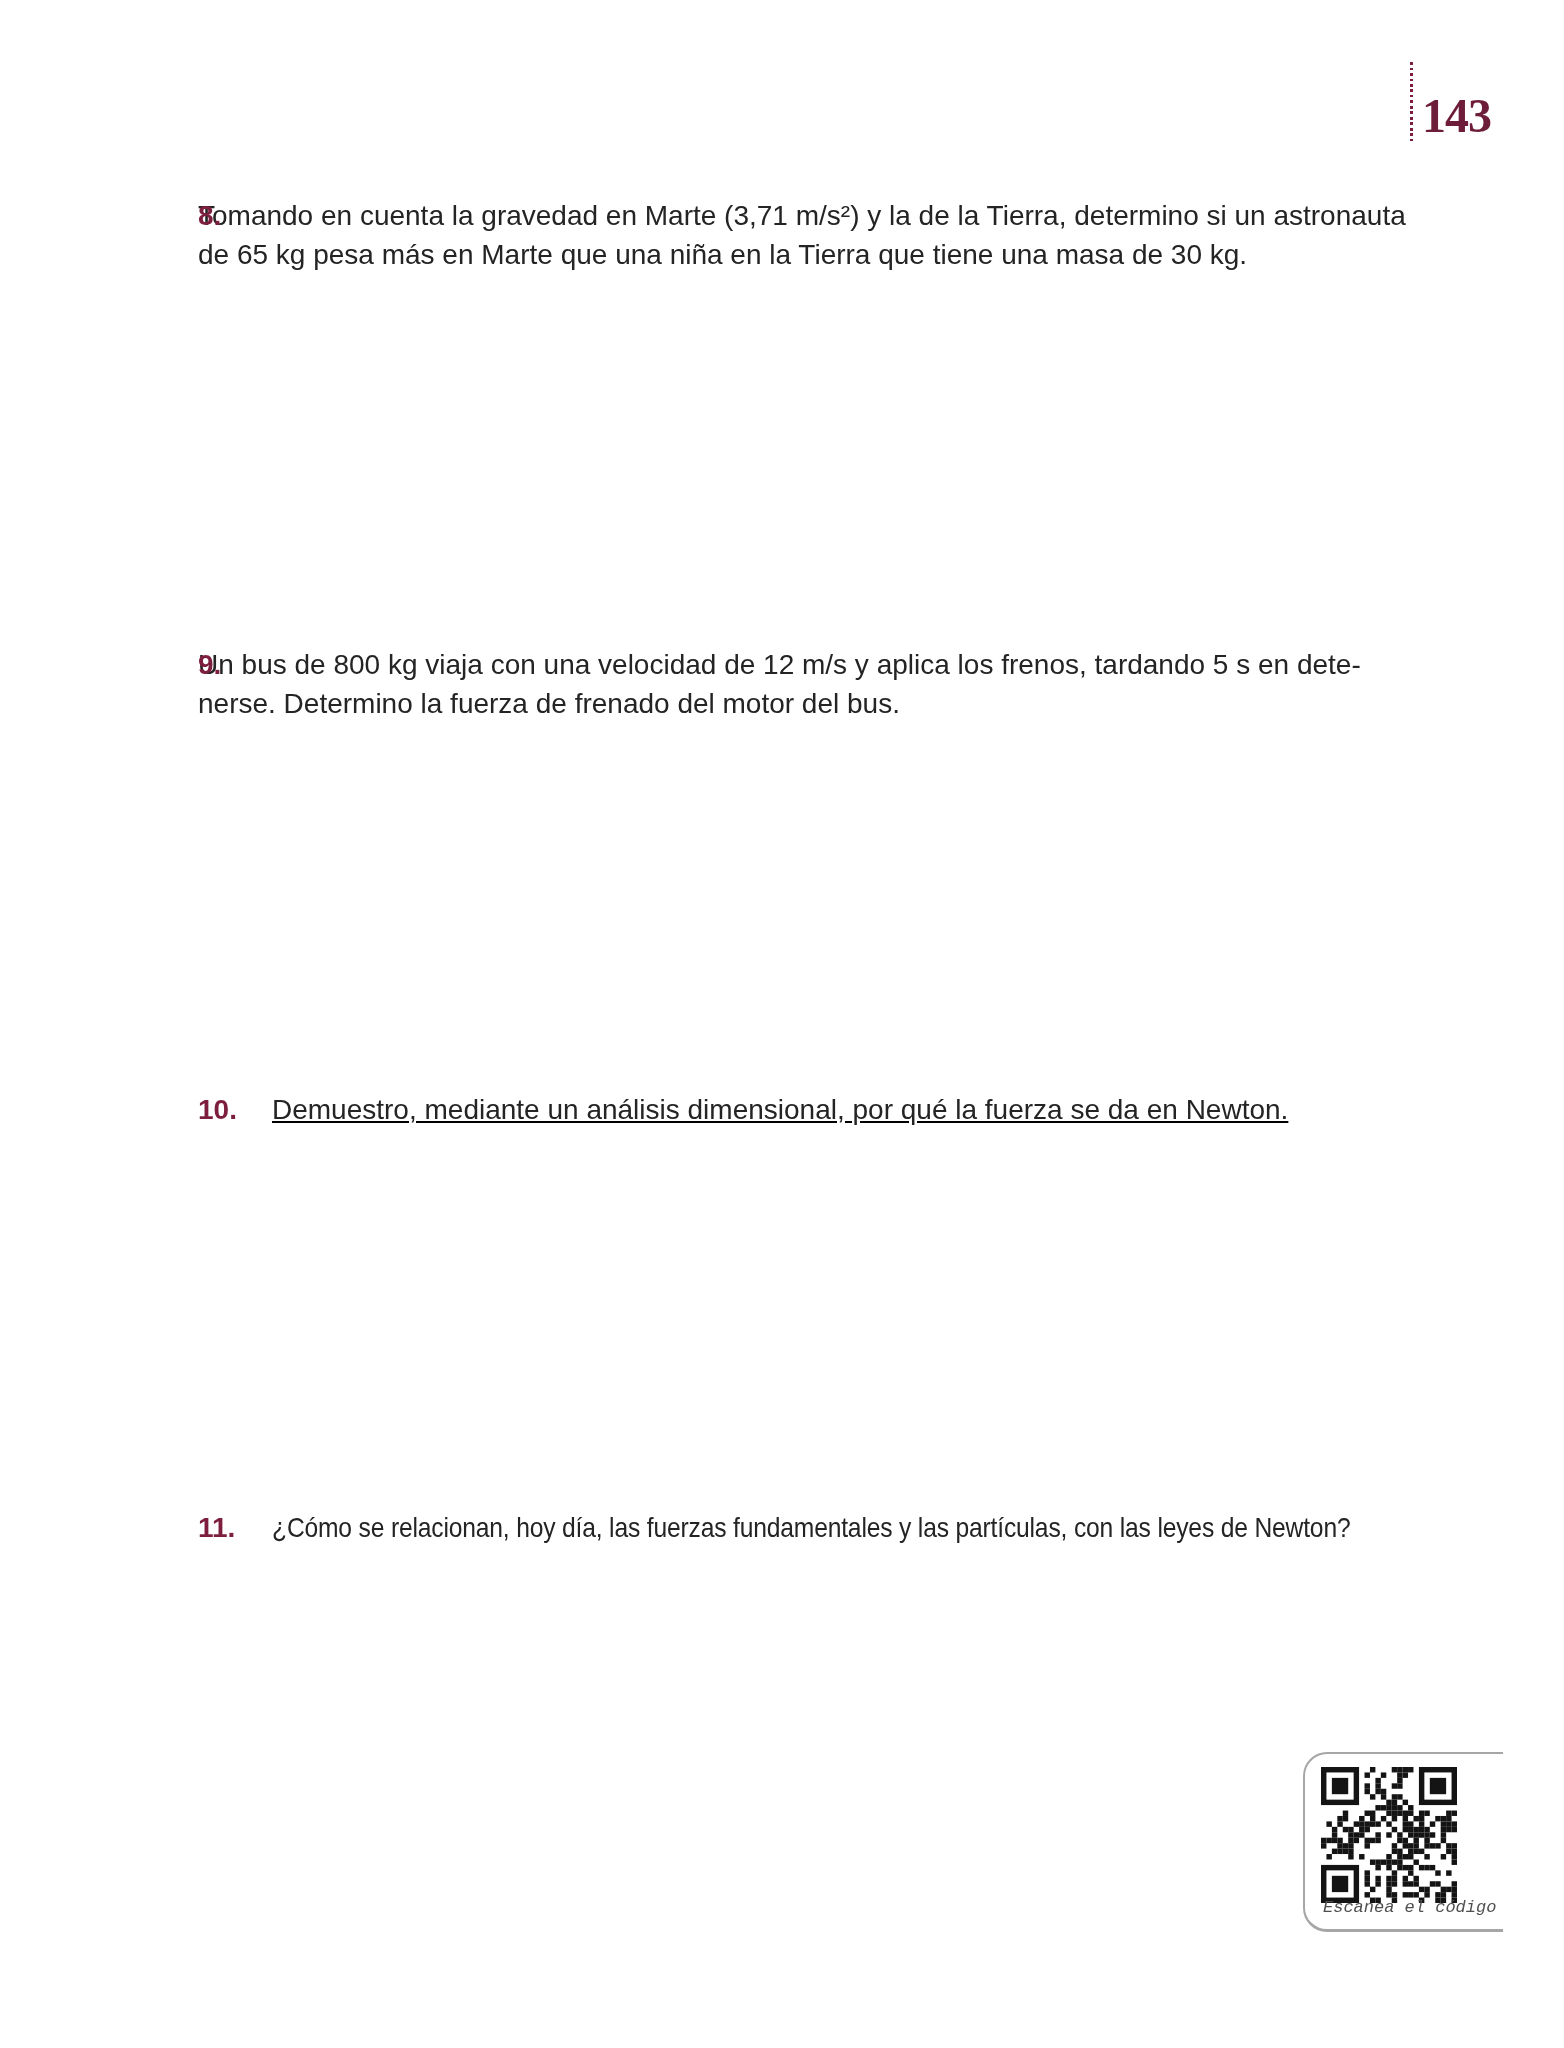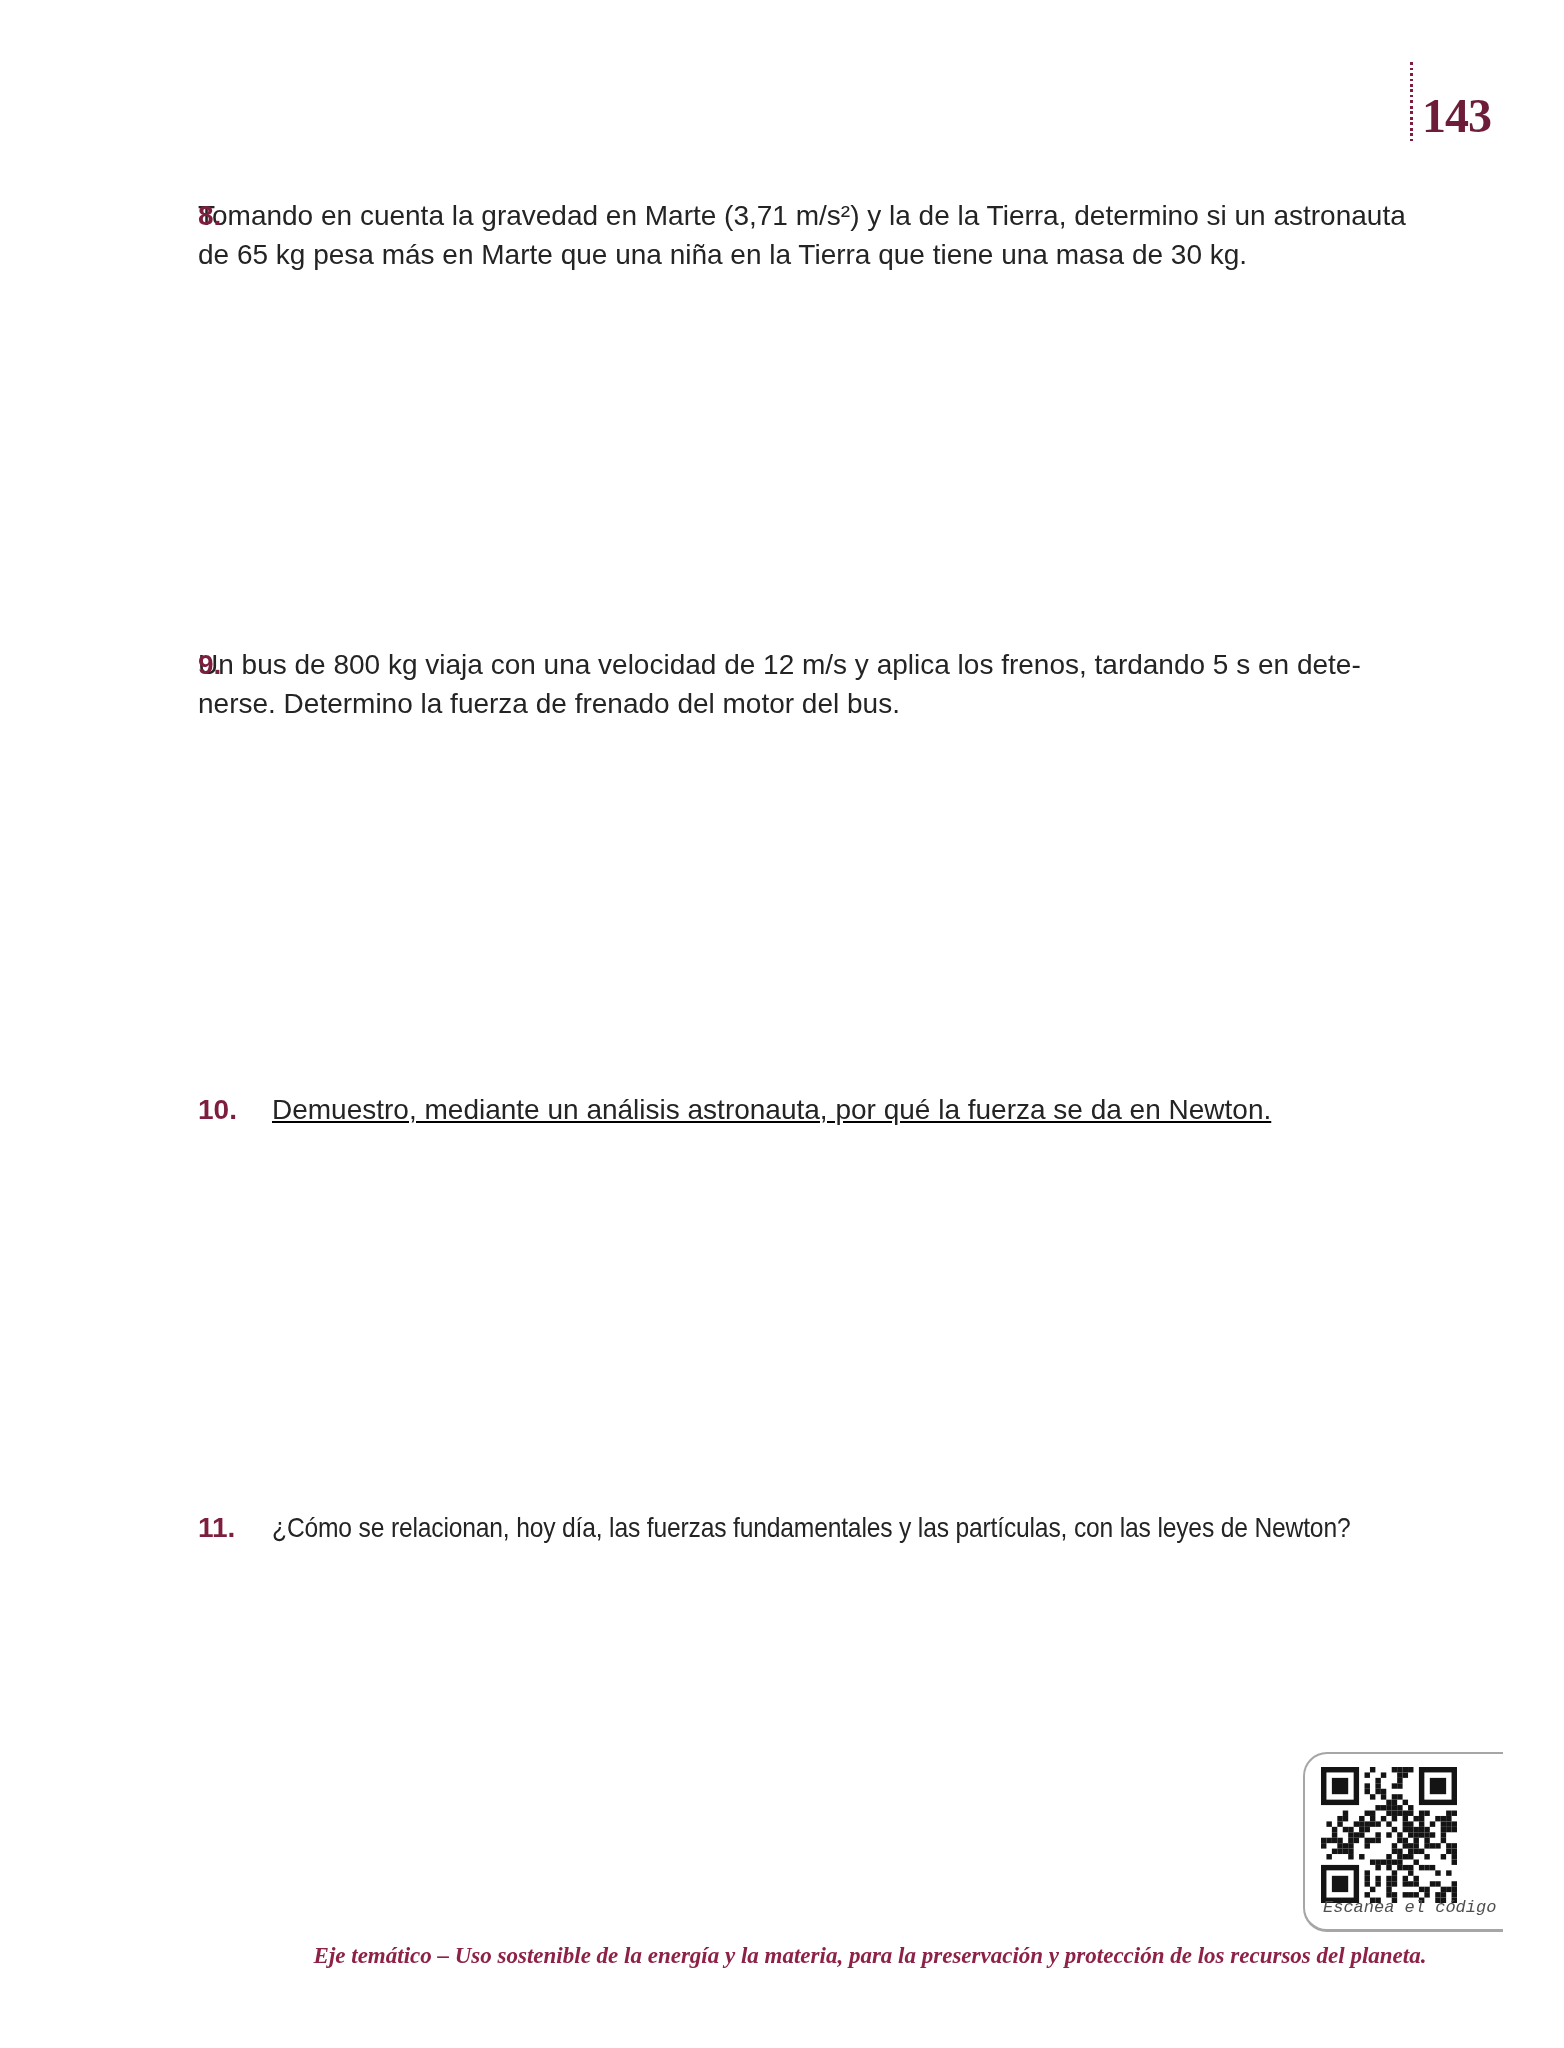--- a/index.html
+++ b/index.html
@@ -101,21 +101,21 @@
     </div>
 
     <div id="ex9" class="exercise ex-single">
       <span class="num">9.</span>
       <div class="text">Un bus de 800 kg viaja con una velocidad de 12 m/s y aplica los frenos, tardando 5 s en dete-
 nerse. Determino la fuerza de frenado del motor del bus.</div>
     </div>
 
     <div id="ex10" class="exercise ex-double">
       <span class="num">10.</span>
-      <div class="text">Demuestro, mediante un análisis astronauta, por qué la fuerza se da en Newton.</div>
+      <div class="text">Demuestro, mediante un análisis dimensional, por qué la fuerza se da en Newton.</div>
     </div>
 
     <div id="ex11" class="exercise ex-double condensed">
       <span class="num">11.</span>
       <div class="text">¿Cómo se relacionan, hoy día, las fuerzas fundamentales y las partículas, con las leyes de Newton?</div>
     </div>
 
   </main>
 
   <aside class="qr-panel">
@@ -335,17 +335,14 @@
           <rect fill="#fff" x="103.36000000000001" y="5.44" width="27.200000000000003" height="27.200000000000003"></rect>
           <rect x="108.80000000000001" y="10.88" width="16.32" height="16.32"></rect>
           <rect x="0" y="97.92" width="38.080000000000005" height="38.080000000000005"></rect>
           <rect fill="#fff" x="5.44" y="103.36000000000001" width="27.200000000000003" height="27.200000000000003"></rect>
           <rect x="10.88" y="108.80000000000001" width="16.32" height="16.32"></rect>
         </g>
       </svg>
     <div class="qr-caption">Escanea el código</div>
   </aside>
 
-  <footer class="footer">
-    <span>Eje temático  – Uso sostenible de la energía y la materia, para la preservación y protección de los recursos del planeta.</span>
-  </footer>
 
 </div>
 
 </body></html>

